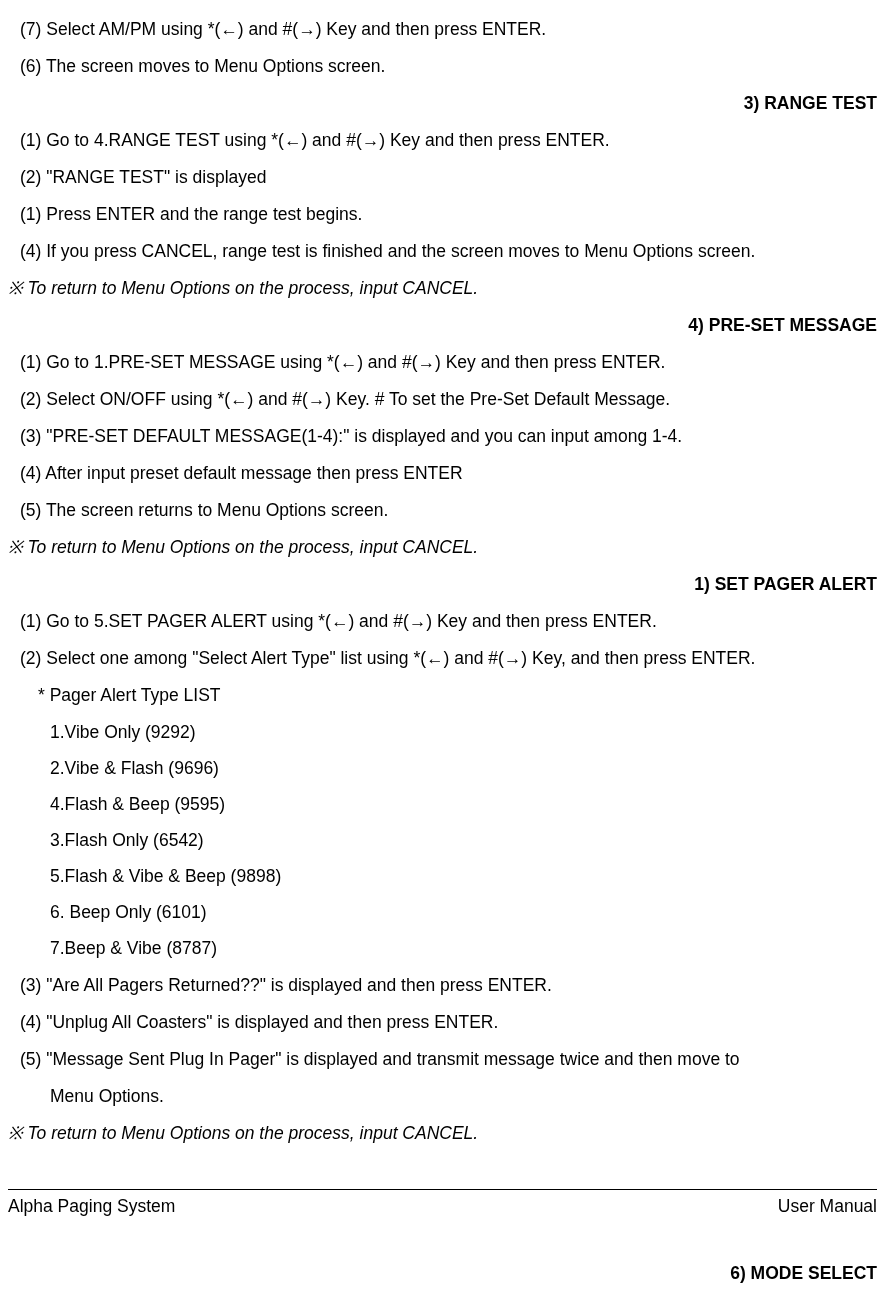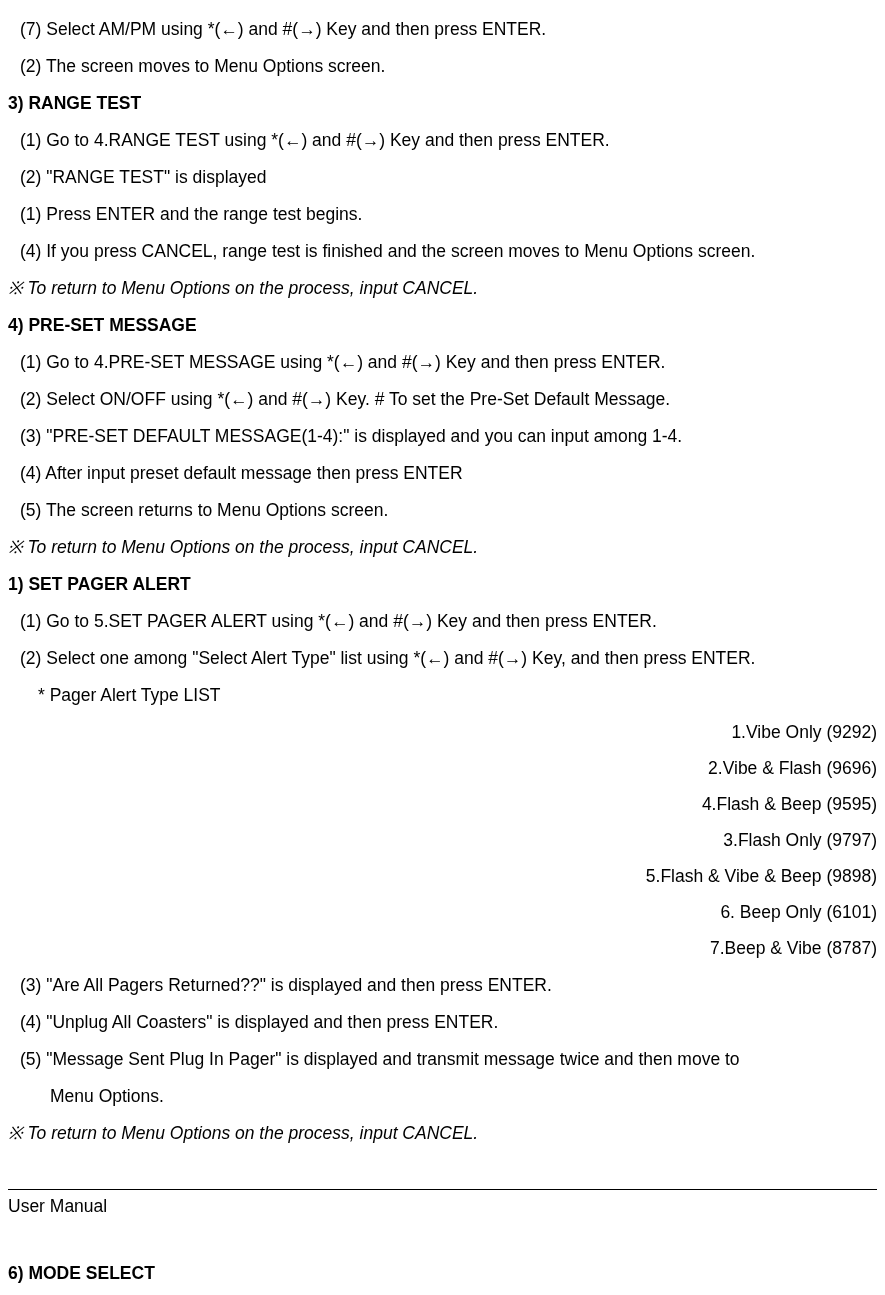--- a/index.html
+++ b/index.html
@@ -15,32 +15,32 @@
     .indent-1 {
       padding-left: 12px;
       margin-top: 9px;
       margin-bottom: 9px;
     }
     .heading {
       font-weight: bold;
       margin-top: 9px;
       margin-bottom: 9px;
       padding-left: 0;
+      text-align: right;
     }
     .note {
       margin-top: 9px;
       margin-bottom: 9px;
       padding-left: 0;
       font-style: italic;
     }
     .list-item {
       padding-left: 42px;
       margin-top: 6px;
       margin-bottom: 8px;
-      text-align: right;
     }
     .list-header {
       padding-left: 30px;
       margin-top: 9px;
       margin-bottom: 9px;
     }
     .footer {
       display: flex;
       justify-content: space-between;
       border-top: 1px solid #000;
@@ -48,53 +48,54 @@
       padding-top: 2px;
     }
     .indent-step5 {
       padding-left: 42px;
     }
   </style>
 </head>
 <body>
 
 <div class="indent-1">(7) Select AM/PM using *(←) and #(→) Key and then press ENTER.</div>
-<div class="indent-1">(2) The screen moves to Menu Options screen.</div>
+<div class="indent-1">(6) The screen moves to Menu Options screen.</div>
 
 <div class="heading">3) RANGE TEST</div>
 <div class="indent-1">(1) Go to 4.RANGE TEST using *(←) and #(→) Key and then press ENTER.</div>
 <div class="indent-1">(2) "RANGE TEST" is displayed</div>
 <div class="indent-1">(1) Press ENTER and the range test begins.</div>
 <div class="indent-1">(4) If you press CANCEL, range test is finished and the screen moves to Menu Options screen.</div>
 <div class="note">※  To return to Menu Options on the process, input CANCEL.</div>
 
 <div class="heading">4) PRE-SET MESSAGE</div>
-<div class="indent-1">(1) Go to 4.PRE-SET MESSAGE using *(←) and #(→) Key and then press ENTER.</div>
+<div class="indent-1">(1) Go to 1.PRE-SET MESSAGE using *(←) and #(→) Key and then press ENTER.</div>
 <div class="indent-1">(2) Select ON/OFF using *(←) and #(→) Key. # To set the Pre-Set Default Message.</div>
 <div class="indent-1">(3) "PRE-SET DEFAULT MESSAGE(1-4):" is displayed and you can input among 1-4.</div>
 <div class="indent-1">(4) After input preset default message then press ENTER</div>
 <div class="indent-1">(5) The screen returns to Menu Options screen.</div>
 <div class="note">※  To return to Menu Options on the process, input CANCEL.</div>
 
 <div class="heading">1) SET PAGER ALERT</div>
 <div class="indent-1">(1) Go to 5.SET PAGER ALERT using *(←) and #(→) Key and then press ENTER.</div>
 <div class="indent-1">(2) Select one among "Select Alert Type" list using *(←) and #(→) Key, and then press ENTER.</div>
 <div class="list-header">* Pager Alert Type LIST</div>
 <div class="list-item">1.Vibe Only (9292)</div>
 <div class="list-item">2.Vibe &amp; Flash (9696)</div>
 <div class="list-item">4.Flash &amp; Beep (9595)</div>
-<div class="list-item">3.Flash Only (9797)</div>
+<div class="list-item">3.Flash Only (6542)</div>
 <div class="list-item">5.Flash &amp; Vibe &amp; Beep (9898)</div>
 <div class="list-item">6. Beep Only (6101)</div>
 <div class="list-item">7.Beep &amp; Vibe (8787)</div>
 <div class="indent-1">(3) "Are All Pagers Returned??" is displayed and then press ENTER.</div>
 <div class="indent-1">(4) "Unplug All Coasters" is displayed and then press ENTER.</div>
 <div class="indent-1">(5) "Message Sent Plug In Pager" is displayed and transmit message twice and then move to</div>
 <div class="indent-step5">Menu Options.</div>
 <div class="note">※  To return to Menu Options on the process, input CANCEL.</div>
 
 <div class="footer">
+  <span>Alpha Paging System</span>
   <span>User    Manual</span>
 </div>
 
 <div style="height: 30px;"></div>
 
 <div class="heading">6) MODE SELECT</div>
 
 </body></html>

